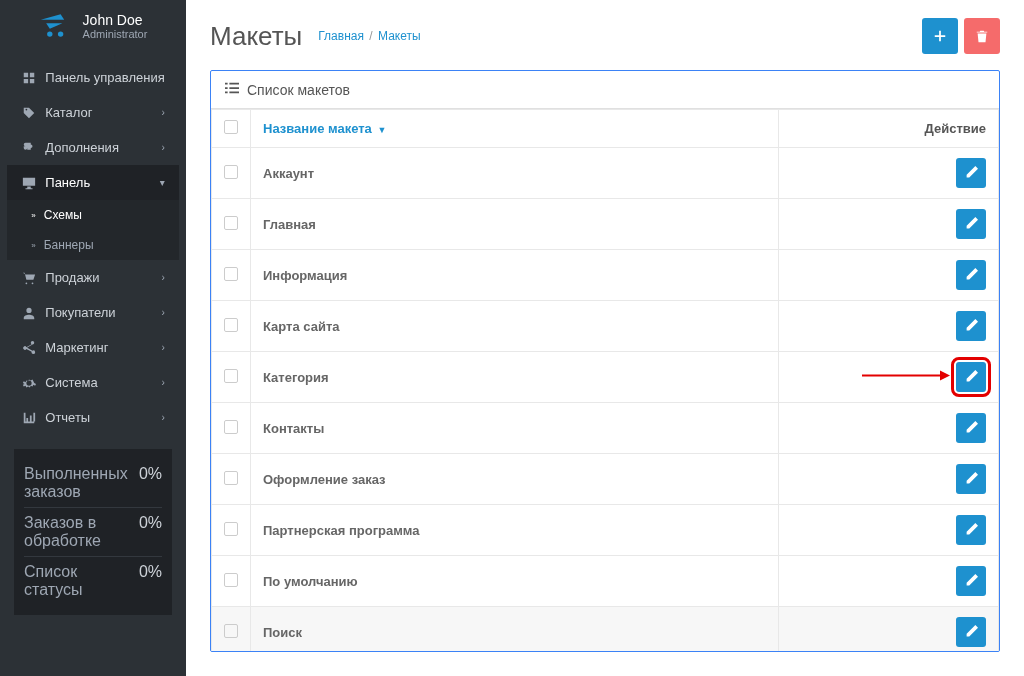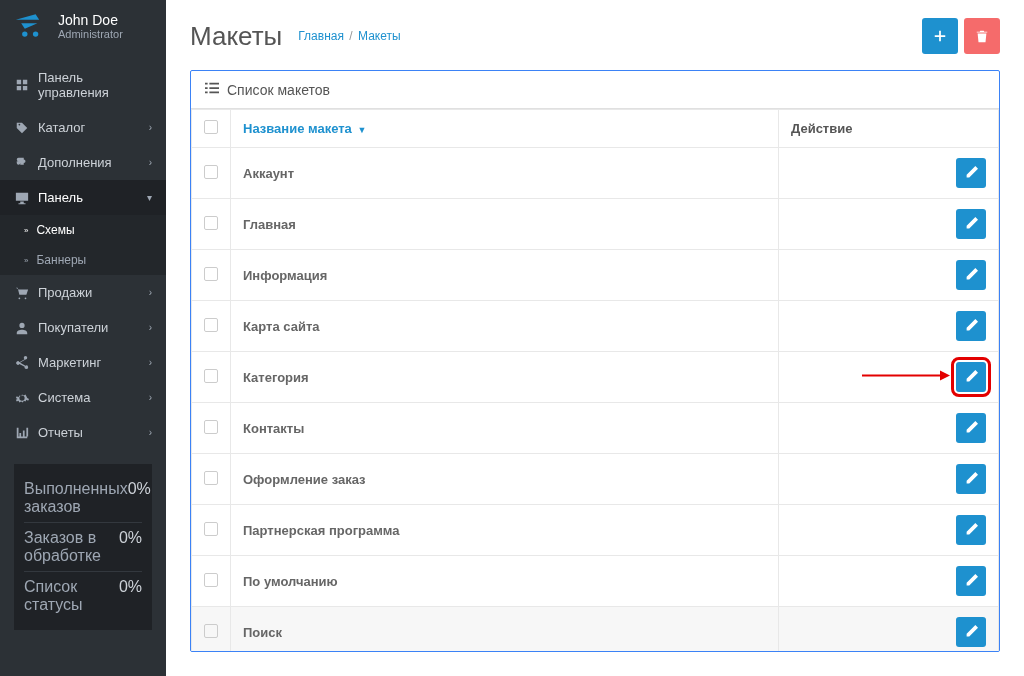--- a/index.html
+++ b/index.html
@@ -1,20 +1,20 @@
 <!DOCTYPE html>
 <html><head>
 <meta charset="utf-8">
 <style>
 * { box-sizing: border-box; margin: 0; padding: 0; }
 body { font-family: -apple-system, BlinkMacSystemFont, "Segoe UI", Arial, sans-serif; font-size: 13px; background: #fff; color: #333; }
 .container { display: flex; width: 1024px; height: 676px; overflow: hidden; }
 
 
-.sidebar { width: 166px; background: #2c3136; color: #9ea7b3; display: flex; flex-direction: column; }
+.sidebar { width: 186px; background: #2c3136; color: #9ea7b3; display: flex; flex-direction: column; align-items: center; }
 .sidebar-header { display: flex; align-items: center; padding: 12px 14px 20px 14px; }
 .logo { width: 36px; height: 28px; margin-right: 8px; }
 .logo svg { width: 100%; height: 100%; }
 .user-info { display: flex; flex-direction: column; }
 .user-name { color: #fff; font-size: 14px; }
 .user-role { color: #9ea7b3; font-size: 11px; }
 .nav { list-style: none; }
 .nav-item { display: flex; align-items: center; padding: 10px 14px; cursor: pointer; position: relative; }
 .nav-item.active { background: #1f2226; }
 .nav-icon { width: 16px; display: inline-flex; align-items: center; justify-content: center; margin-right: 8px; font-size: 13px; }
@@ -44,21 +44,21 @@
 
 .panel { margin: 0 24px 24px 24px; border: 1px solid #3b82f6; border-radius: 2px; flex: 1; display: flex; flex-direction: column; overflow: hidden; }
 .panel-heading { padding: 10px 14px; border-bottom: 1px solid #e0e0e0; display: flex; align-items: center; color: #555; font-size: 14px; }
 .panel-heading-icon { margin-right: 8px; font-size: 13px; }
 .panel-body { flex: 1; overflow-y: auto; }
 
 table { width: 100%; border-collapse: collapse; }
 th, td { border: 1px solid #e8e8e8; padding: 10px 12px; text-align: left; vertical-align: middle; font-weight: bold; }
 th { font-weight: 600; color: #555; font-size: 13px; }
 th:first-child { width: 30px; text-align: center; }
-th:last-child { width: 220px; text-align: left; }
+th:last-child { width: 220px; text-align: right; }
 td:first-child { width: 30px; text-align: center; }
 td:last-child { text-align: right; }
 .col-name-header { color: #1e91cf; cursor: pointer; }
 .sort-caret { font-size: 9px; margin-left: 2px; }
 tr.hover-row td { background: #f7f7f7; }
 .checkbox { width: 14px; height: 14px; border: 1px solid #ccc; display: inline-block; border-radius: 2px; cursor: pointer; }
 .edit-btn { width: 30px; height: 30px; background: #1e91cf; border: none; border-radius: 3px; color: #fff; display: inline-flex; align-items: center; justify-content: center; cursor: pointer; font-size: 12px; position: relative; }
 .edit-btn.highlighted { outline: 3px solid #e30000; outline-offset: 2px; }
 
 .arrow-anno { position: absolute; pointer-events: none; }

